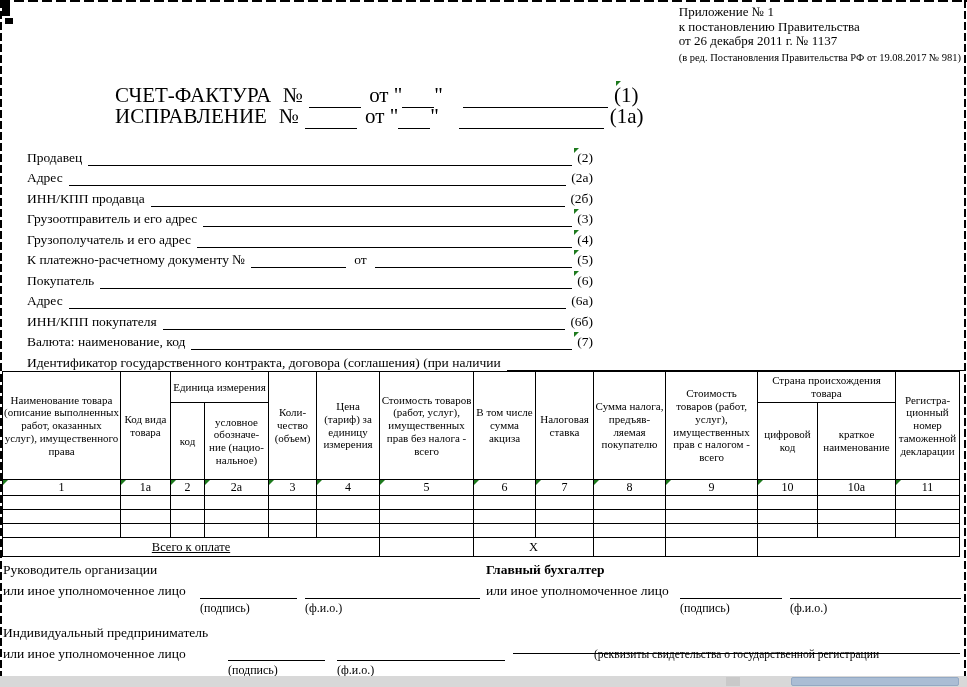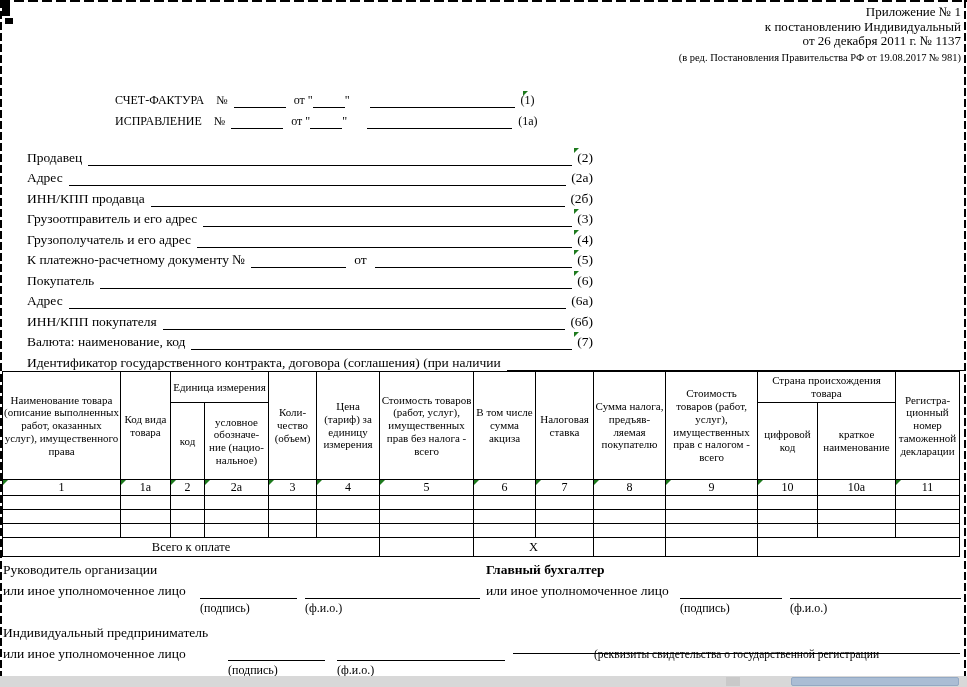--- a/index.html
+++ b/index.html
@@ -8,24 +8,24 @@
   
   .dash-top{position:absolute;left:0;top:0;width:967px;height:2px;
     background:repeating-linear-gradient(90deg,#000 0 10px,transparent 10px 14px);}
   .dash-left{position:absolute;left:0;top:0;width:2px;height:676px;
     background:repeating-linear-gradient(180deg,#000 0 8px,transparent 8px 11px);}
   .dash-right{position:absolute;right:1px;top:0;width:2px;height:676px;
     background:repeating-linear-gradient(180deg,#000 0 8px,transparent 8px 11px);}
   .anchor-bar{position:absolute;left:2px;top:1px;width:8px;height:15px;background:#000;}
   .anchor-sq{position:absolute;left:5px;top:18px;width:8px;height:6px;background:#000;}
 
-  .appendix{position:absolute;top:5px;right:6px;text-align:right;font-size:13px;line-height:14.5px;}
+  .appendix{position:absolute;top:5px;right:6px;font-size:13px;line-height:14.5px;}
   .edition{font-size:10.5px;margin-top:2px;}
 
-  .titleblock{position:absolute;left:115px;top:87px;font-size:12px;}
+  .titleblock{position:absolute;left:115px;top:87px;font-size:21px;}
   .titlerow{display:flex;align-items:flex-end;height:21px;white-space:pre;}
   .titlerow .tno{margin-left:12px;}
   .u{display:inline-block;border-bottom:1px solid #000;height:15px;}
   .tu1{width:52px;margin:0 8px 0 6px;}
   .tu2{width:32px;}
   .tu3{width:145px;margin-left:20px;}
   .tref{margin-left:6px;position:relative;}
 
   .fields{position:absolute;left:2px;top:145px;width:961px;font-size:13.5px;}
   .frow{display:flex;align-items:flex-end;height:20.5px;width:567px;margin-left:24px;}
@@ -41,21 +41,21 @@
 
   table.items{position:absolute;left:2px;top:371px;width:957px;border-collapse:collapse;
     table-layout:fixed;font-size:11px;line-height:1.16;}
   table.items td{border:1px solid #000;padding:0 1px;text-align:center;vertical-align:middle;
     overflow:hidden;position:relative;}
   tr.h1 td{height:30px;}
   tr.h2 td{height:76px;}
   tr.numrow td{height:15px;font-size:12px;}
   tr.drow td{height:13px;}
   tr.trow td{height:18px;font-size:12.5px;}
-  td.tl{text-align:left;padding-left:3px;}
+  td.tl{text-align:left;padding-left:3px;text-decoration:underline;}
   td.xc{font-size:13px;}
   td.noborder{border:none;}
   .cflag{position:absolute;left:0;top:0;width:0;height:0;
         border-top:5px solid #1d7a1d;border-right:5px solid transparent;}
 
   .abs{position:absolute;}
   .sigtext{font-size:13.5px;white-space:nowrap;}
   .sline{position:absolute;height:1px;background:#000;}
   .scap{position:absolute;font-size:12px;text-align:left;white-space:nowrap;}
   .reqcap{position:absolute;font-size:11.5px;text-align:center;white-space:nowrap;}
@@ -71,21 +71,21 @@
 <div class="page">
 
   <div class="dash-top"></div>
   <div class="dash-left"></div>
   <div class="dash-right"></div>
   <div class="anchor-bar"></div>
   <div class="anchor-sq"></div>
 
   <div class="appendix">
     <div>Приложение № 1</div>
-    <div>к постановлению Индивидуальный</div>
+    <div>к постановлению Правительства</div>
     <div>от 26 декабря 2011 г. № 1137</div>
     <div class="edition">(в ред. Постановления Правительства РФ от 19.08.2017 № 981)</div>
   </div>
 
   <div class="titleblock">
     <div class="titlerow">
       <span>СЧЕТ-ФАКТУРА</span>
       <span class="tno">№</span>
       <span class="u tu1"></span>
       <span>от "</span>

